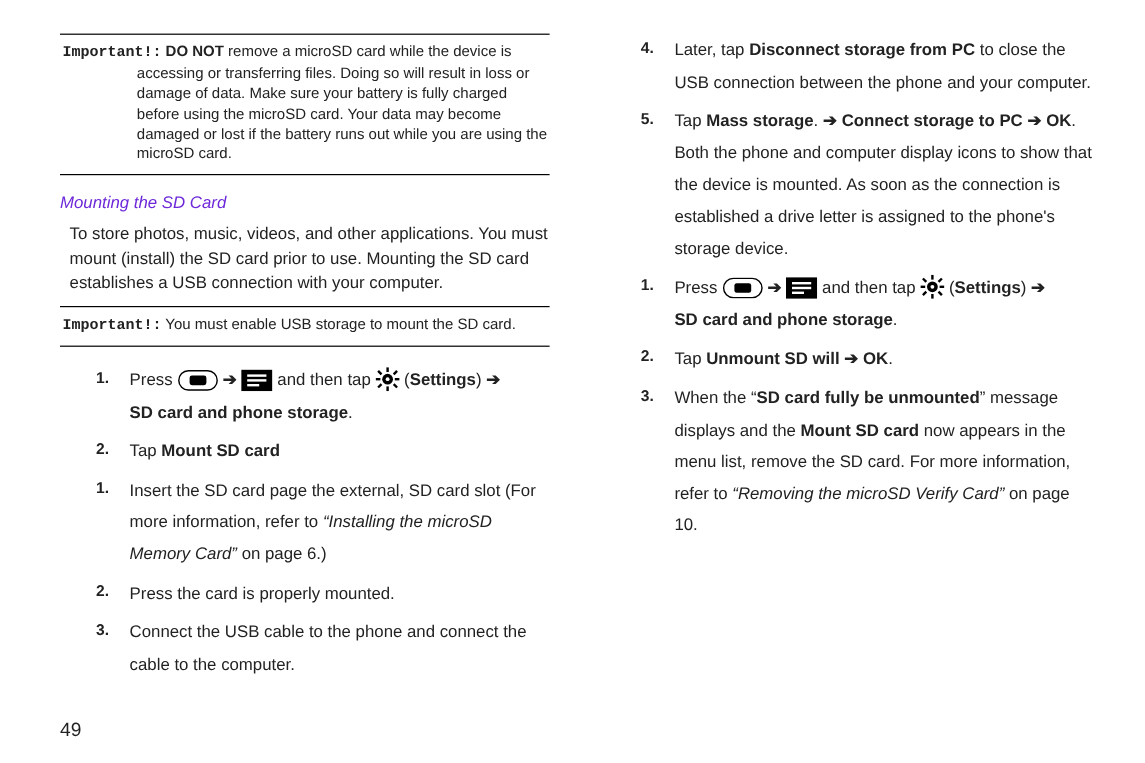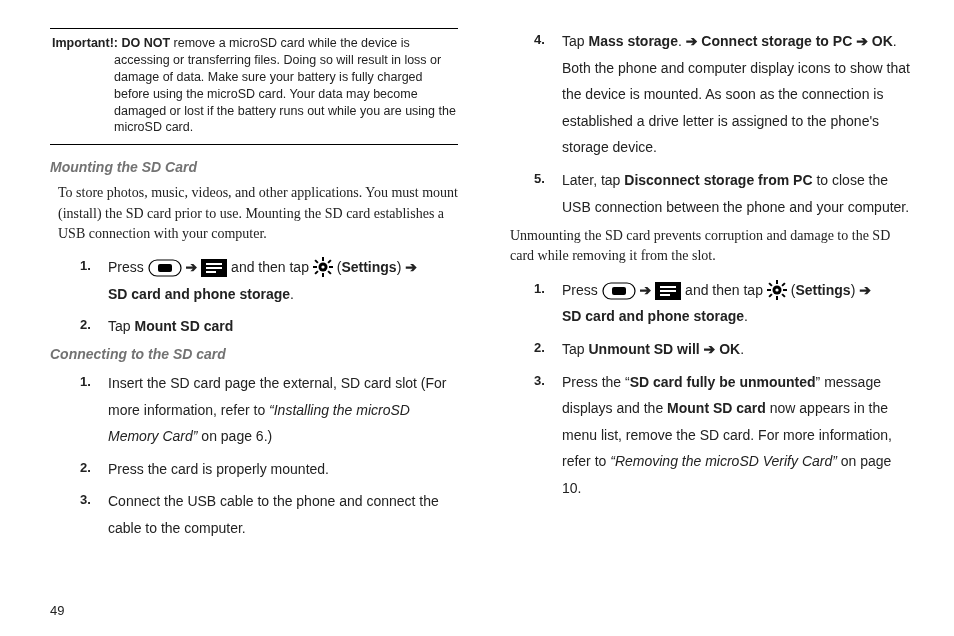--- a/index.html
+++ b/index.html
@@ -24,35 +24,34 @@
   }
   .note-box {
     border-top: 1px solid #000;
     border-bottom: 1px solid #000;
     padding: 6px 2px 8px 2px;
     margin-bottom: 14px;
     font-size: 12.5px;
     line-height: 1.35;
     font-stretch: condensed;
   }
-  .note-box .lead { font-weight: bold; }
+  .note-box .lead { font-weight: bold; font-family: Liberation Mono, monospace; }
   .note-hang { padding-left: 62px; text-indent: -62px; }
   .section-h {
-    color: #737373;
+    color: #6d28d9;
     font-style: italic;
-    font-weight: bold;
+    font-weight: normal;
     font-size: 14px;
     margin: 6px 0 8px 0;
   }
   .para {
     font-size: 14px;
     line-height: 1.45;
     margin: 0 0 10px 8px;
     font-stretch: condensed;
-    font-family: Liberation Serif, serif;
   }
   ol.steps {
     list-style: none;
     padding-left: 30px;
     counter-reset: step;
   }
   ol.steps > li {
     counter-increment: step;
     font-size: 14px;
     line-height: 1.9;
@@ -69,21 +68,21 @@
     font-weight: bold;
     font-size: 13px;
   }
   ol.steps.cont > li:nth-child(1) { counter-increment: step 4; }
   ol.steps.cont > li:nth-child(1)::before { content: "4."; }
   ol.steps.cont > li:nth-child(2)::before { content: "5."; }
   b, .b { font-weight: bold; margin-top: 39px; }
   .arrow { font-weight: bold; }
   svg.icon { vertical-align: -5px; }
   .pagenum {
-    font-size: 13px;
+    font-size: 16px;
     margin-top: 6px;
   }
   .ital { font-style: italic; }
 </style>
 </head>
 <body>
 
 <div class="cols">
 
   <div class="col">
@@ -92,20 +91,23 @@
       <div class="note-hang">
         <span class="lead">Important!:</span>
         <span> <b>DO NOT</b><span> remove a microSD card while the device is accessing or transferring files. Doing so will result in loss or damage of data. Make sure your battery is fully charged before using the microSD card. Your data may become damaged or lost if the battery runs out while you are using the microSD card.</span></span>
       </div>
     </div>
 
     <div class="section-h">Mounting the SD Card</div>
 
     <p class="para">To store photos, music, videos, and other applications. You must mount (install) the SD card prior to use. Mounting the SD card establishes a USB connection with your computer.</p>
 
+    <div class="note-box">
+      <span class="lead">Important!:</span><span> You must enable USB storage to mount the SD card.</span>
+    </div>
 
     <ol class="steps">
       <li>
         <span>Press </span>
         <svg class="icon" width="34" height="18">
             <rect x="1" y="1" width="32" height="16" rx="8" fill="none" stroke="#000" stroke-width="1.2"></rect>
             <rect x="10" y="5" width="14" height="8" rx="2" fill="#000"></rect>
           </svg>
         <span class="arrow"> ➔ </span>
         <svg class="icon" width="26" height="18">
@@ -130,45 +132,43 @@
             <circle cx="10" cy="10" r="1.6" fill="#fff"></circle>
           </svg>
         <span> (<b>Settings</b>) </span><span class="arrow">➔</span><br>
         <b>SD card and phone storage</b><span>.</span>
       </li>
       <li>
         <span>Tap </span><b>Mount SD card</b>
       </li>
     </ol>
 
-    <div class="section-h">Connecting to the SD card</div>
 
     <ol class="steps">
       <li>
         <span>Insert the SD card page the external, SD card slot (For more information, refer to </span><span class="ital">“Installing the microSD Memory Card”</span><span> on page 6.)</span>
       </li>
       <li>Press the card is properly mounted.</li>
       <li>Connect the USB cable to the phone and connect the cable to the computer.</li>
     </ol>
 
   </div>
 
   <div class="col">
 
     <ol class="steps cont">
       <li>
+        <span>Later, tap </span><b>Disconnect storage from PC</b><span> to close the USB connection between the phone and your computer.</span>
+      </li>
+      <li>
         <span>Tap </span><b>Mass storage</b><span>. </span><span class="arrow">➔ </span><b>Connect storage to PC</b><span class="arrow"> ➔ </span><b>OK</b><span>. Both the phone and computer display icons to show that the device is mounted. As soon as the connection is established a drive letter is assigned to the phone's storage device.</span>
       </li>
-      <li>
-        <span>Later, tap </span><b>Disconnect storage from PC</b><span> to close the USB connection between the phone and your computer.</span>
-      </li>
-    </ol>
-
-
-    <p class="para" style="margin-left:6px">Unmounting the SD card prevents corruption and damage to the SD card while removing it from the slot.</p>
+    </ol>
+
+
 
     <ol class="steps">
       <li>
         <span>Press </span>
         <svg class="icon" width="34" height="18">
             <rect x="1" y="1" width="32" height="16" rx="8" fill="none" stroke="#000" stroke-width="1.2"></rect>
             <rect x="10" y="5" width="14" height="8" rx="2" fill="#000"></rect>
           </svg>
         <span class="arrow"> ➔ </span>
         <svg class="icon" width="26" height="18">
@@ -192,20 +192,20 @@
             </g>
             <circle cx="10" cy="10" r="1.6" fill="#fff"></circle>
           </svg>
         <span> (<b>Settings</b>) </span><span class="arrow">➔</span><br>
         <b>SD card and phone storage</b><span>.</span>
       </li>
       <li>
         <span>Tap </span><b>Unmount SD will</b><span class="arrow">  ➔ </span><b>OK</b><span>.</span>
       </li>
       <li>
-        <span>Press the “</span><b>SD card fully be unmounted</b><span>” message displays and the </span><b>Mount SD card</b><span> now appears in the menu list, remove the SD card. For more information, refer to </span><span class="ital">“Removing the microSD Verify Card”</span><span>  on page 10.</span>
+        <span>When the “</span><b>SD card fully be unmounted</b><span>” message displays and the </span><b>Mount SD card</b><span> now appears in the menu list, remove the SD card. For more information, refer to </span><span class="ital">“Removing the microSD Verify Card”</span><span>  on page 10.</span>
       </li>
     </ol>
 
   </div>
 </div>
 
 <div class="pagenum">49</div>
 
 </body></html>

